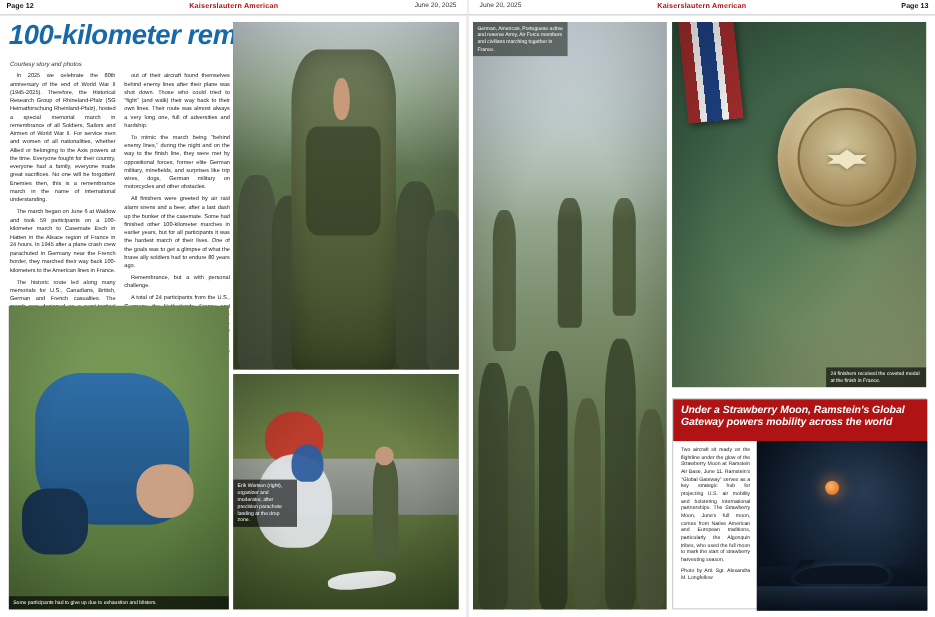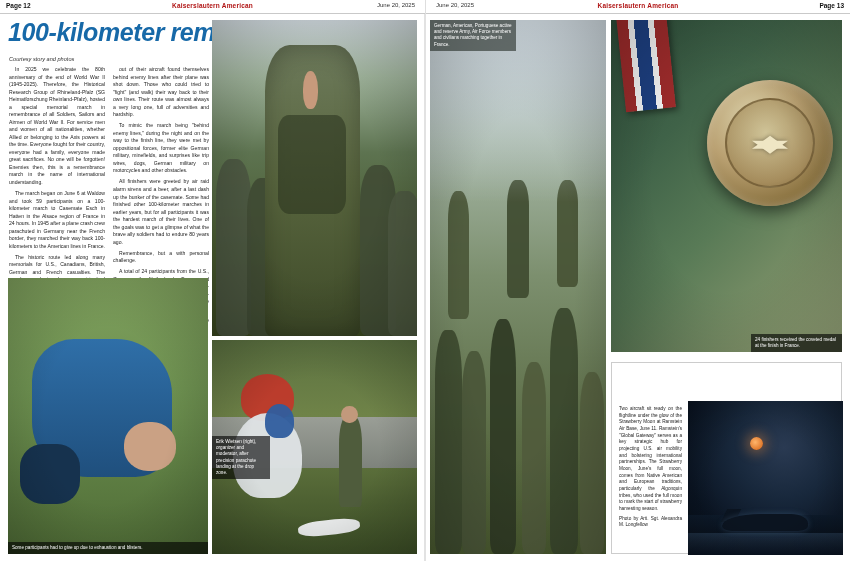--- a/index.html
+++ b/index.html
@@ -362,20 +362,21 @@
     <div class="medal-disc">
       <div class="medal-inner">
         <div class="medal-star"></div>
       </div>
     </div>
     <div class="vignette"></div>
     <div class="cap dark" style="left:140px; bottom:0; width:91px;">24 finishers received the coveted medal at the finish in France.</div>
   </div>
 
   <div class="feature">
+    <div class="feature-head">Under a Strawberry Moon, Ramstein's Global Gateway powers mobility across the world</div>
     <div class="feature-body">
       <p>Two aircraft sit ready on the flightline under the glow of the Strawberry Moon at Ramstein Air Base, June 11. Ramstein's "Global Gateway" serves as a key strategic hub for projecting U.S. air mobility and bolstering international partnerships. The Strawberry Moon, June's full moon, comes from Native American and European traditions, particularly the Algonquin tribes, who used the full moon to mark the start of strawberry harvesting season.</p>
       <p>Photo by Arti. Sgt. Alexandra M. Longfellow</p>
     </div>
     <div class="feature-photo">
       <div class="sky-night"></div>
       <div class="moon"></div>
       <div class="horizon"></div>
       <div class="runway-glow"></div>
       <div class="jet-tail"></div>

